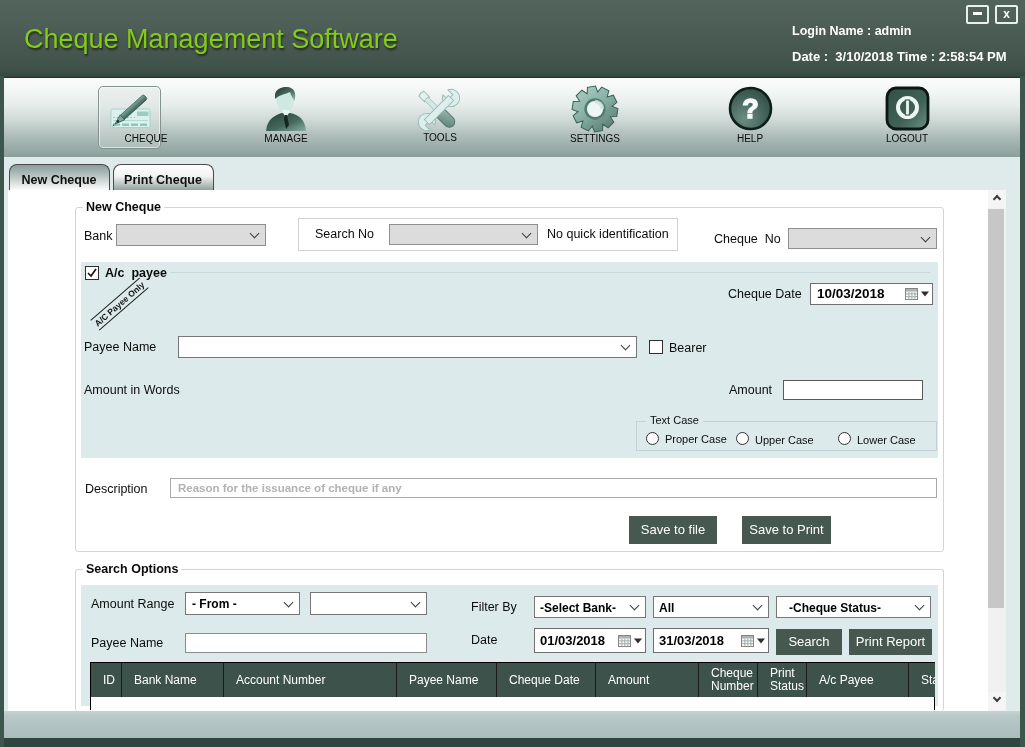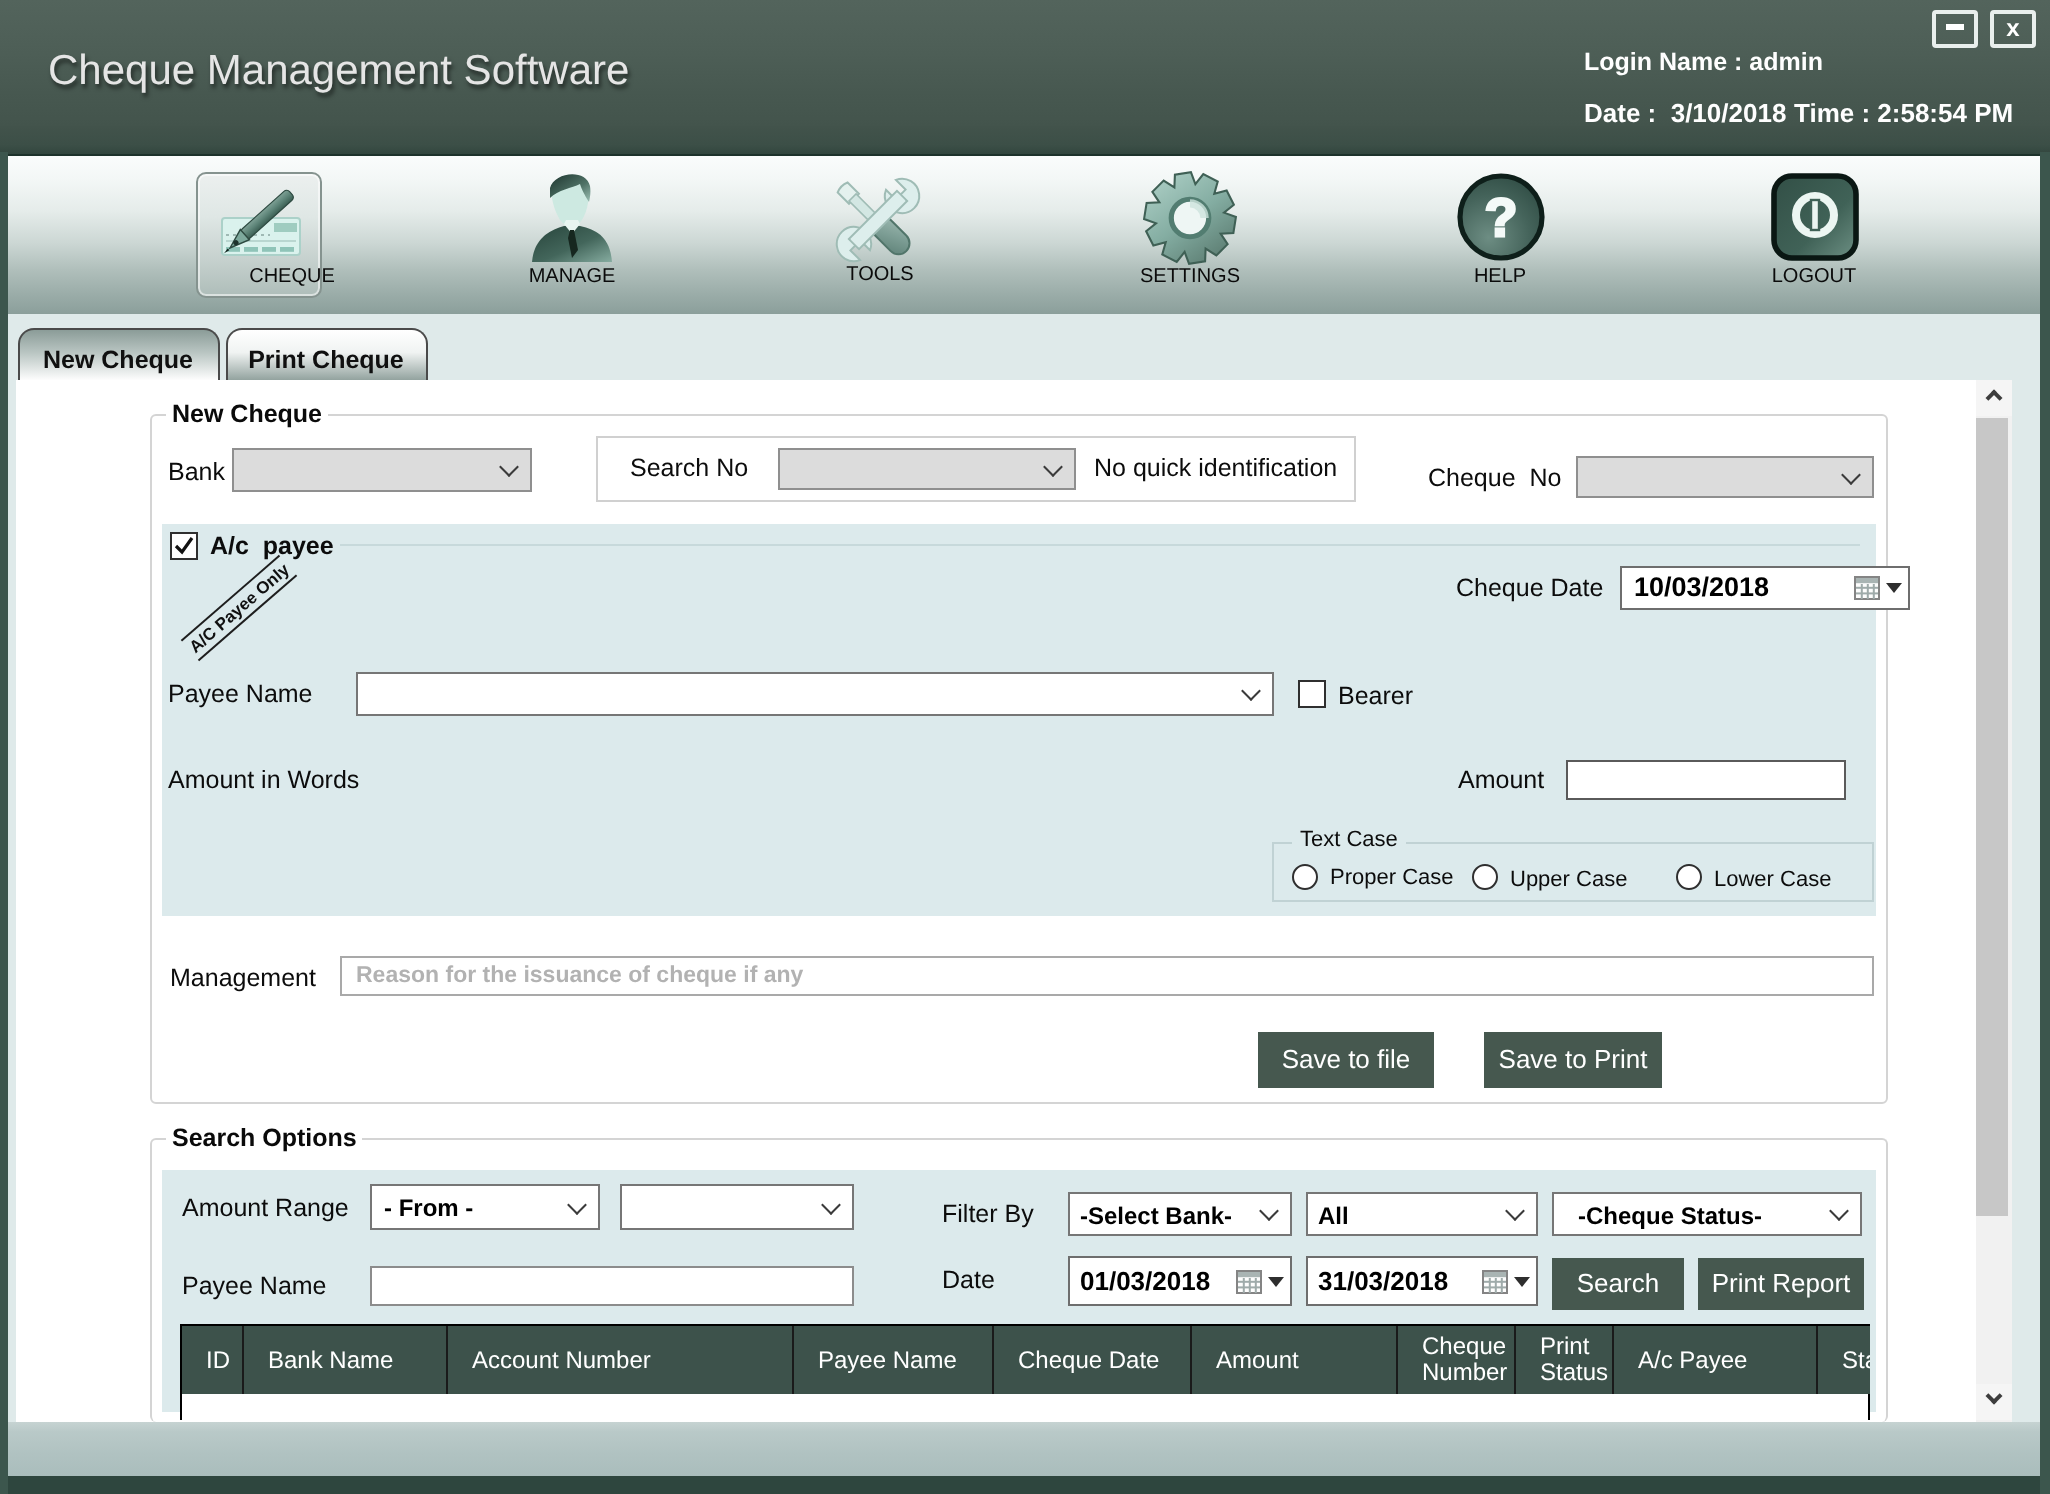--- a/index.html
+++ b/index.html
@@ -3,21 +3,21 @@
 <meta charset="utf-8">
 <style>
 * { margin:0; padding:0; box-sizing:border-box; }
 html,body { width:1025px; height:747px; overflow:hidden; }
 body { font-family:"Liberation Sans", sans-serif; position:relative; background:#415349; }
 .abs { position:absolute; }
 
 
 #titlebar { left:0; top:0; width:1025px; height:77px;
   background:linear-gradient(180deg,#53645c 0%,#4d5e56 35%,#475850 60%,#43544c 82%,#42534b 82%,#3c4f47 94%,#32463e 100%); }
-#title { left:24px; top:24px; font-size:21px; color:#e5e5e5;
+#title { left:24px; top:24px; font-size:27px; color:#84cc16;
   text-shadow:1px 2px 2px rgba(0,0,0,.55); }
 .winbtn { top:5px; width:23px; height:19px; border:2px solid #e9efed; border-radius:2px;
   color:#fff; font-weight:bold; font-size:12px; text-align:center; line-height:15px; }
 #btnmin { left:966px; }
 #btnclose { left:995px; }
 .tbinfo { color:#fefefe; font-weight:bold; font-size:13px; }
 
 
 #toolbar { left:4px; top:77px; width:1016px; height:80px; border-top:1px solid #1d322b;
   background:linear-gradient(180deg,#fafcfc 0%,#f3f7f6 15%,#e5ecea 35%,#ccd7d4 55%,#b0bfbb 72%,#9aaca8 88%,#8b9f9b 100%); }
@@ -228,21 +228,21 @@
     <svg width="12" height="12" viewBox="0 0 12 12" style="display:block;margin:0 auto;">
       <polyline points="2,6 5,9 10,2" fill="none" stroke="#111" stroke-width="1.6"></polyline>
     </svg>
   </div>
 <div class="abs lbl" style="left:105px;top:266px;font-weight:bold;">A/c&nbsp; payee</div>
 <div class="abs" style="left:170px;top:272px;width:760px;height:1px;background:#c7d9db;"></div>
 
 <div class="abs" id="stamp" style="left:87px;top:297px;width:65px;height:14px;transform:rotate(-41deg);border-top:1.2px solid #1e1e1e;border-bottom:1.2px solid #1e1e1e;font-size:8.5px;font-weight:bold;color:#101010;text-align:center;line-height:12px;white-space:nowrap;">A/C Payee Only</div>
 
 <div class="abs lbl" style="left:728px;top:287px;">Cheque Date</div>
-<div class="inputbox" style="left:810px;top:283px;width:145px;height:22px;border:1px solid #6e6e6e;font-weight:bold;font-size:13.5px;padding:2px 0 0 6px;">10/03/2018<span class="calwrap">
+<div class="inputbox" style="left:810px;top:283px;width:123px;height:22px;border:1px solid #6e6e6e;font-weight:bold;font-size:13.5px;padding:2px 0 0 6px;">10/03/2018<span class="calwrap">
       <svg width="13" height="13" viewBox="0 0 13 13">
         <rect x="0.5" y="1" width="12" height="11" fill="#fdfdfd" stroke="#848484"></rect>
         <rect x="1" y="1.5" width="11" height="2.6" fill="#a9b4b3"></rect>
         <g stroke="#9fabaa" stroke-width="1">
           <line x1="3.9" y1="4.5" x2="3.9" y2="12"></line>
           <line x1="6.9" y1="4.5" x2="6.9" y2="12"></line>
           <line x1="9.9" y1="4.5" x2="9.9" y2="12"></line>
           <line x1="1" y1="6.4" x2="12" y2="6.4"></line>
           <line x1="1" y1="9.2" x2="12" y2="9.2"></line>
         </g>
@@ -263,21 +263,21 @@
 
 <div class="abs" style="left:636px;top:421px;width:301px;height:30px;border:1px solid #c0d2d4;"></div>
 <div class="abs lbl" style="left:646px;top:414px;background:#dceaec;padding:0 4px;font-size:11px;">Text Case</div>
 <div class="radio" style="left:646px;top:432px;"></div>
 <div class="abs lbl" style="left:665px;top:433px;font-size:11px;">Proper Case</div>
 <div class="radio" style="left:736px;top:432px;"></div>
 <div class="abs lbl" style="left:755px;top:434px;font-size:11px;">Upper Case</div>
 <div class="radio" style="left:838px;top:432px;"></div>
 <div class="abs lbl" style="left:857px;top:434px;font-size:11px;">Lower Case</div>
 
-<div class="abs lbl" style="left:85px;top:482px;">Management</div>
+<div class="abs lbl" style="left:85px;top:482px;">Description</div>
 <div class="inputbox" style="left:170px;top:478px;width:767px;height:20px;border:1px solid #a9a9a9;color:#b2b2b2;font-size:11.5px;font-weight:bold;padding:3px 0 0 7px;">Reason for the issuance of cheque if any</div>
 
 <div class="btn" style="left:629px;top:516px;width:88px;height:28px;line-height:28px;">Save to file</div>
 <div class="btn" style="left:742px;top:516px;width:89px;height:28px;line-height:28px;">Save to Print</div>
 
 <div class="panel" style="left:81px;top:585px;width:857px;height:121px;"></div>
 <div class="abs lbl" style="left:91px;top:597px;">Amount Range</div>
 <div class="abs combo white" style="left:185px;top:592px;width:115px;height:23px;font-weight:bold;font-size:12px;padding:4px 0 0 6px;">- From -<i class="chev"></i></div>
 <div class="abs combo white" style="left:310px;top:592px;width:117px;height:23px;">
     <i class="chev"></i>

